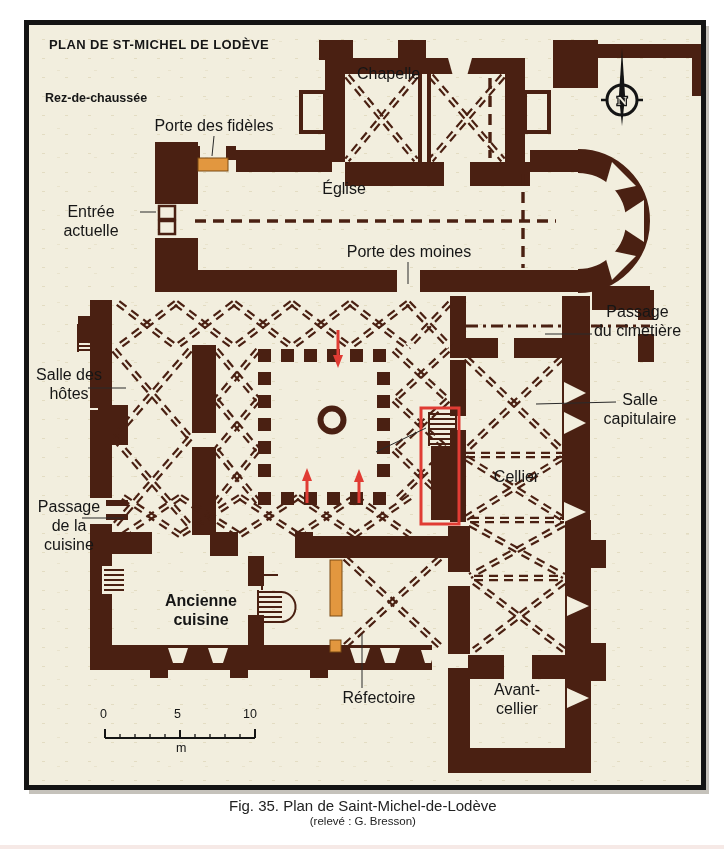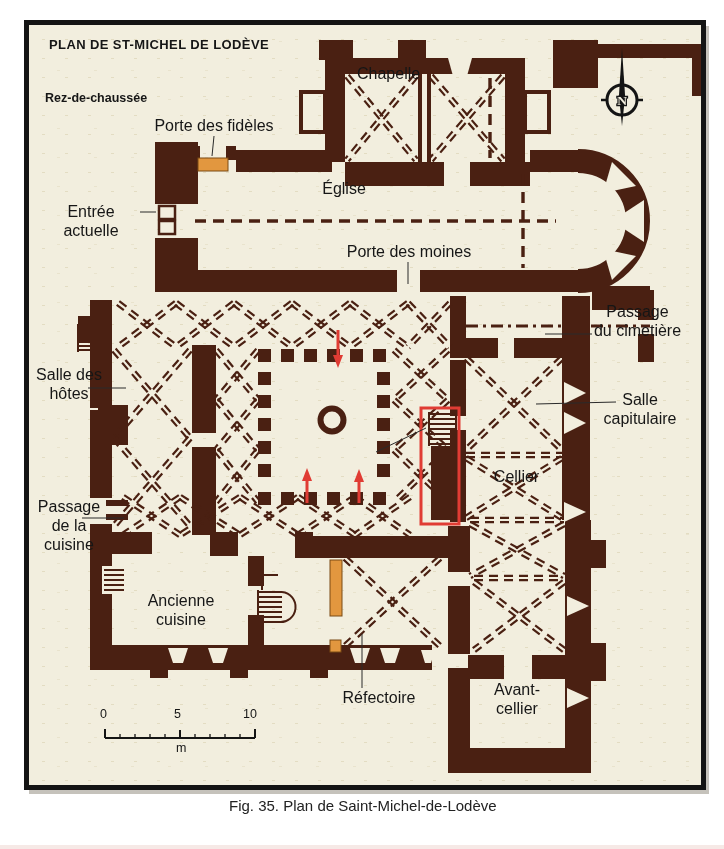--- a/index.html
+++ b/index.html
@@ -22,21 +22,21 @@
   .l-eglise{left:265px;top:155px;width:100px;}
   .l-entree{left:12px;top:178px;width:100px;}
   .l-moines{left:315px;top:218px;width:130px;}
   .l-cimetiere{left:546px;top:278px;width:125px;}
   .l-hotes{left:0px;top:341px;width:80px;}
   .l-cour{left:250px;top:349px;width:105px;}
   .l-escalier{left:250px;top:417px;width:115px;}
   .l-cellier{left:440px;top:443px;width:95px;}
   .l-capitulaire{left:551px;top:366px;width:120px;}
   .l-pcuisine{left:0px;top:473px;width:80px;}
-  .l-acuisine{left:102px;top:567px;width:100px;}
+  .l-acuisine{left:122px;top:567px;width:100px;font-weight:bold;}
   .l-refectoire{left:295px;top:664px;width:110px;}
   .l-avant{left:438px;top:656px;width:100px;}
   .scale-num{position:absolute;font-size:12.5px;}
   .s0{left:71px;top:682px;} .s5{left:145px;top:682px;} .s10{left:214px;top:682px;}
   .sm{left:147px;top:716px;}
   .caption{position:absolute;left:229px;top:797px;text-align:center;}
   .cap1{font-size:15px;color:#222;}
   .cap2{font-size:11.5px;color:#222;margin-top:1px;}
   .bottom-strip{position:absolute;left:0;bottom:0;width:724px;height:4px;background:#f6e9e6;}
   
@@ -418,14 +418,15 @@
   <div class="lbl l-avant">Avant-
 cellier</div>
   <span class="scale-num s0">0</span>
   <span class="scale-num s5">5</span>
   <span class="scale-num s10">10</span>
   <span class="scale-num sm">m</span>
 </div>
 
 <div class="caption">
   <div class="cap1">Fig. 35. Plan de Saint-Michel-de-Lodève</div>
+  <div class="cap2">(relevé : G. Bresson)</div>
 </div>
 <div class="bottom-strip"></div>
 
 </body></html>

